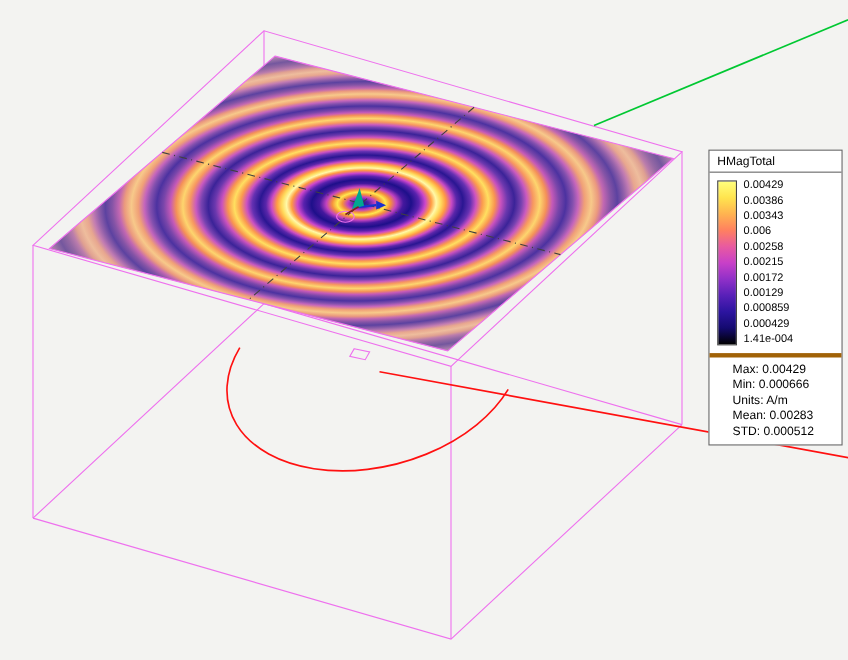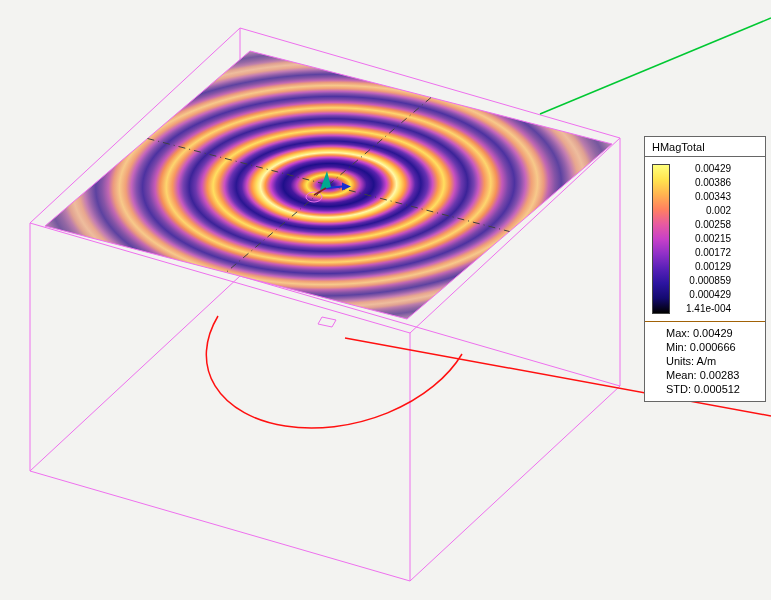--- a/index.html
+++ b/index.html
@@ -13,21 +13,21 @@
   .legend{
     position:absolute;left:644px;top:120px;width:122px;
     background:#ffffff;border:1px solid #666;color:#000;
     box-sizing:border-box;
   }
   .legend-section{box-sizing:border-box;}
   .legend-title,.legend-type{
     font-size:11px;padding:4px 7px 3px 7px;border-bottom:1px solid #666;white-space:nowrap;
   }
   .legend-scale{
-    display:flex;gap:16px;padding:7px 5px 7px 7px;border-bottom:1px solid #a16207;text-align:right;
+    display:flex;gap:6px;padding:7px 5px 7px 7px;border-bottom:4px solid #a16207;
   }
   .colorbar{
     width:16px;height:148px;border:1px solid #444;flex:0 0 auto;
     background:linear-gradient(to bottom,
       #ffff7c 0%,
       #ffe44e 10%,
       #ffb350 20%,
       #ff8060 30%,
       #e85aa0 40%,
       #c840c8 50%,
@@ -152,21 +152,21 @@
   </svg>
 
   <div class="legend">
     <div class="legend-section legend-title">HMagTotal</div>
     <div class="legend-section legend-scale">
       <div class="colorbar"></div>
       <div class="scale-values">
         <span>0.00429</span>
         <span>0.00386</span>
         <span>0.00343</span>
-        <span>0.002</span>
+        <span>0.006</span>
         <span>0.00258</span>
         <span>0.00215</span>
         <span>0.00172</span>
         <span>0.00129</span>
         <span>0.000859</span>
         <span>0.000429</span>
         <span>1.41e-004</span>
       </div>
     </div>
     <div class="legend-section legend-stats">

